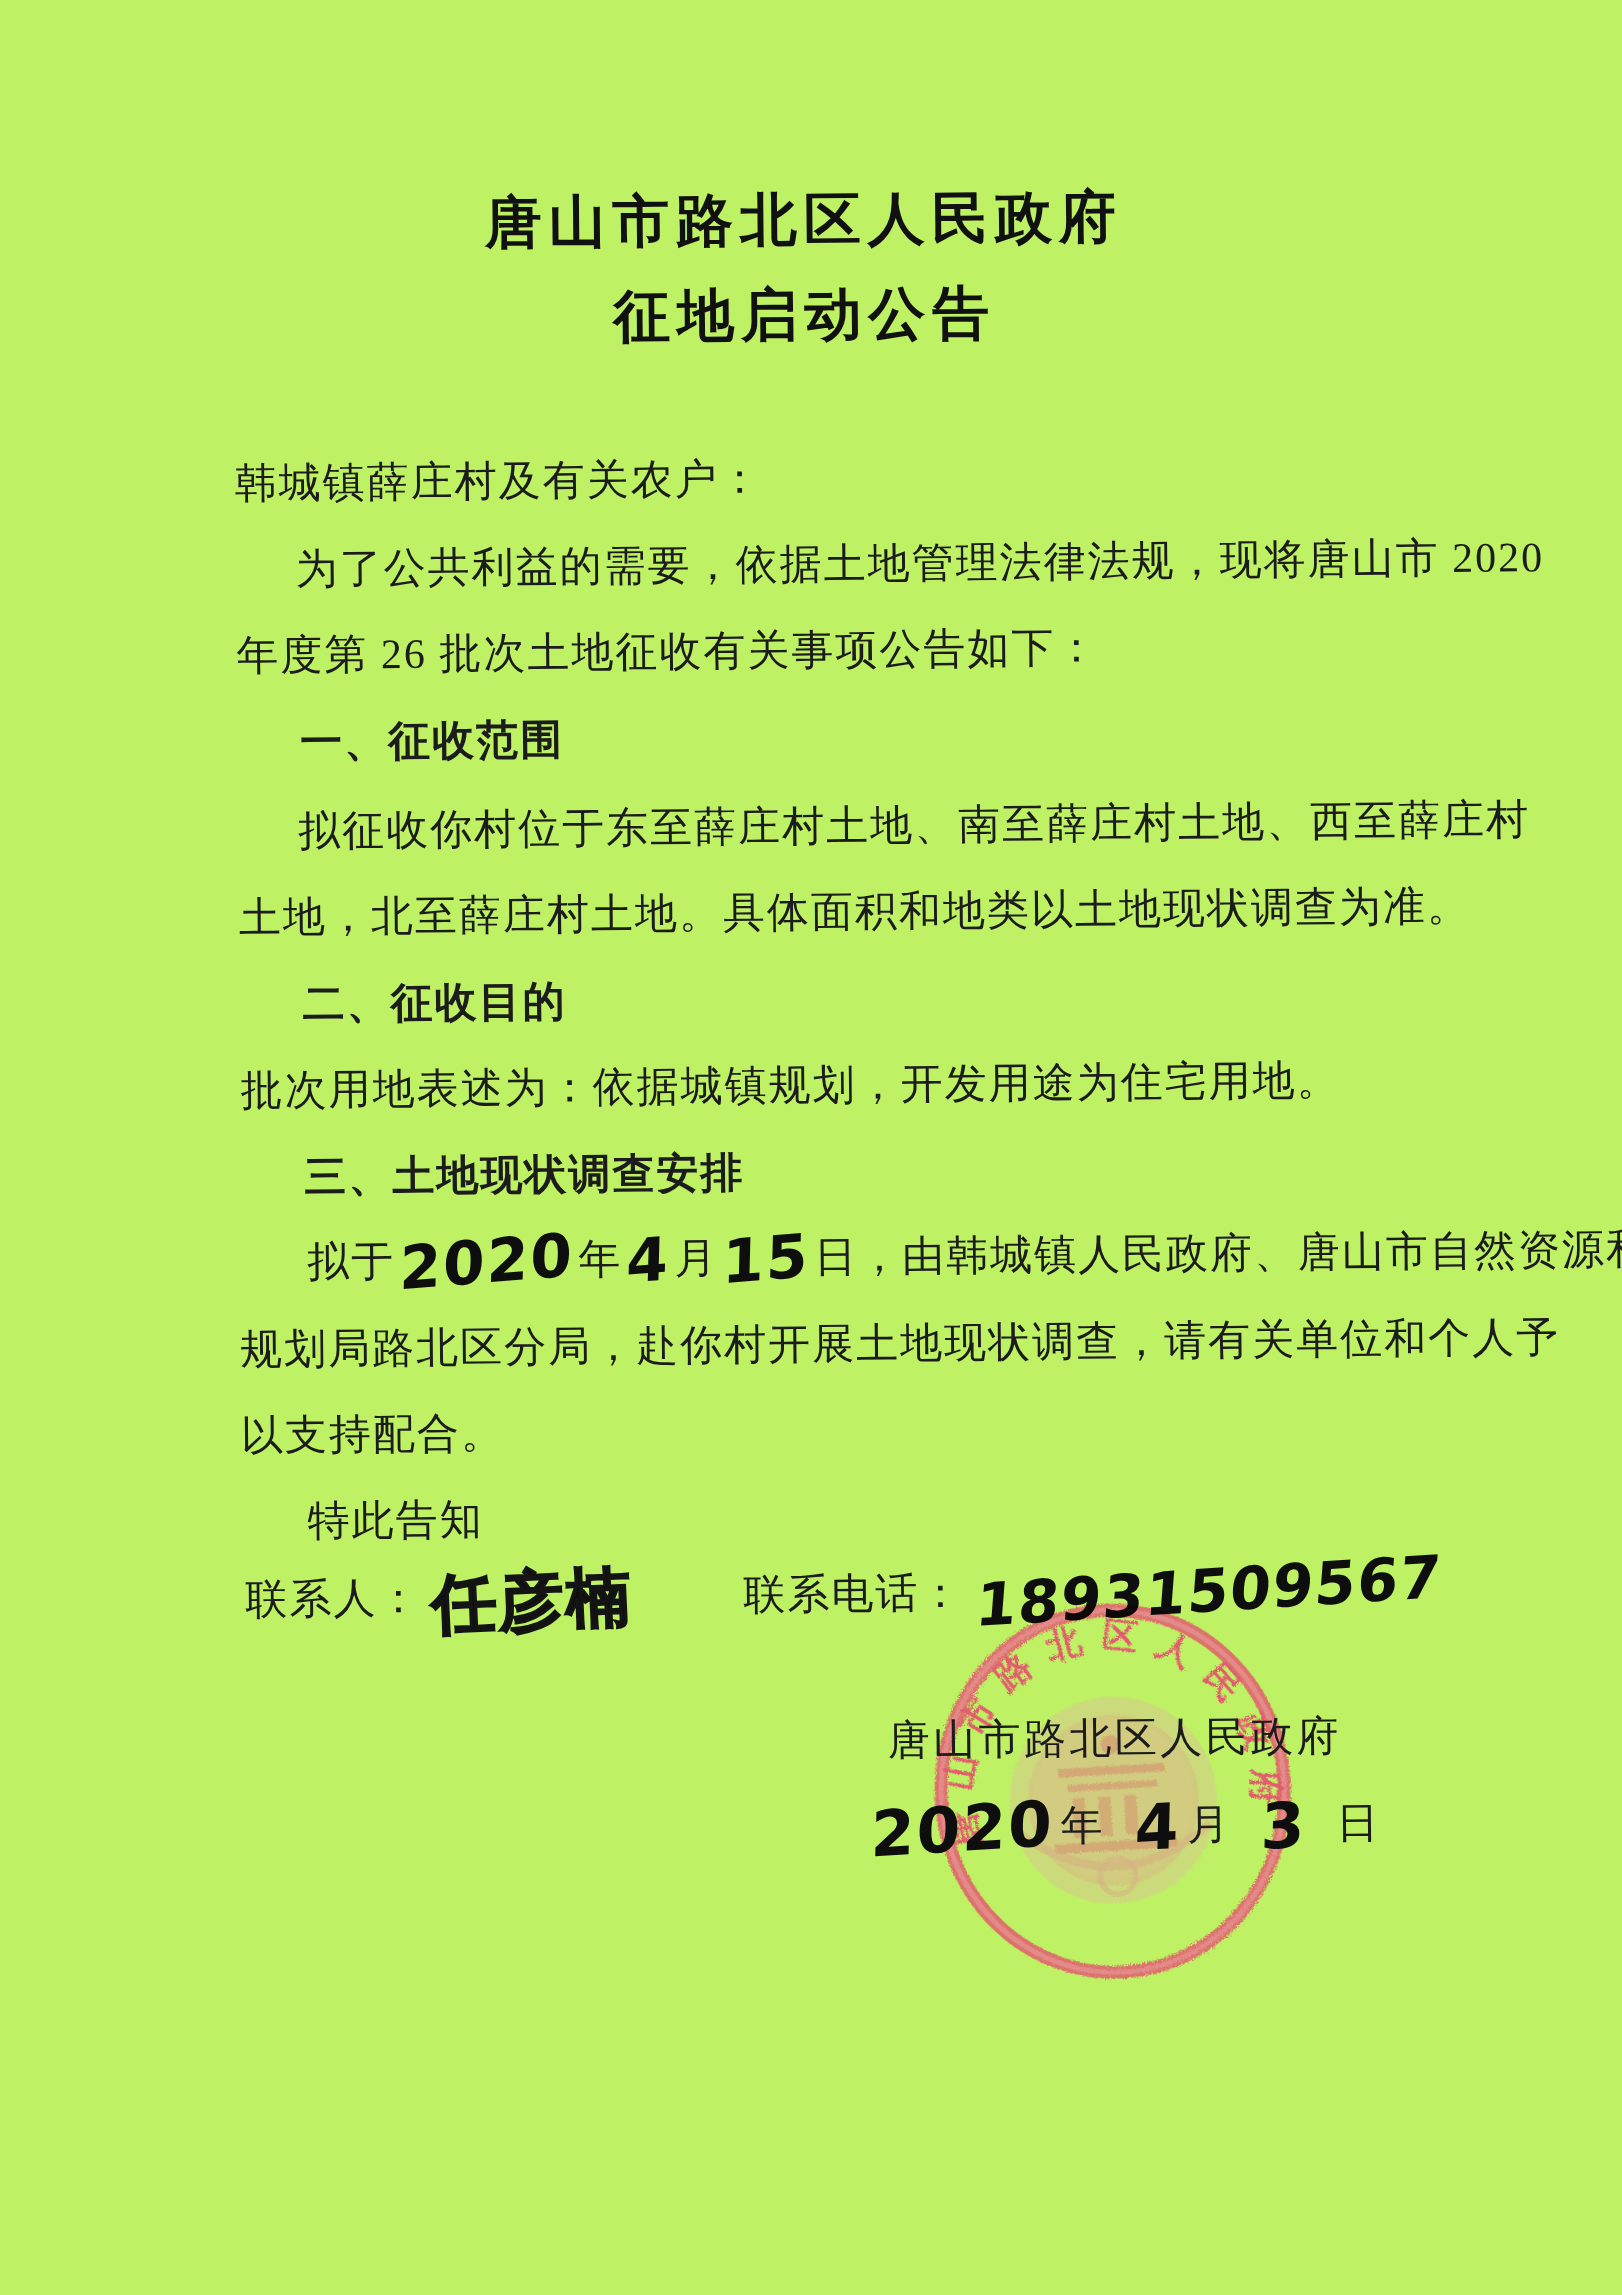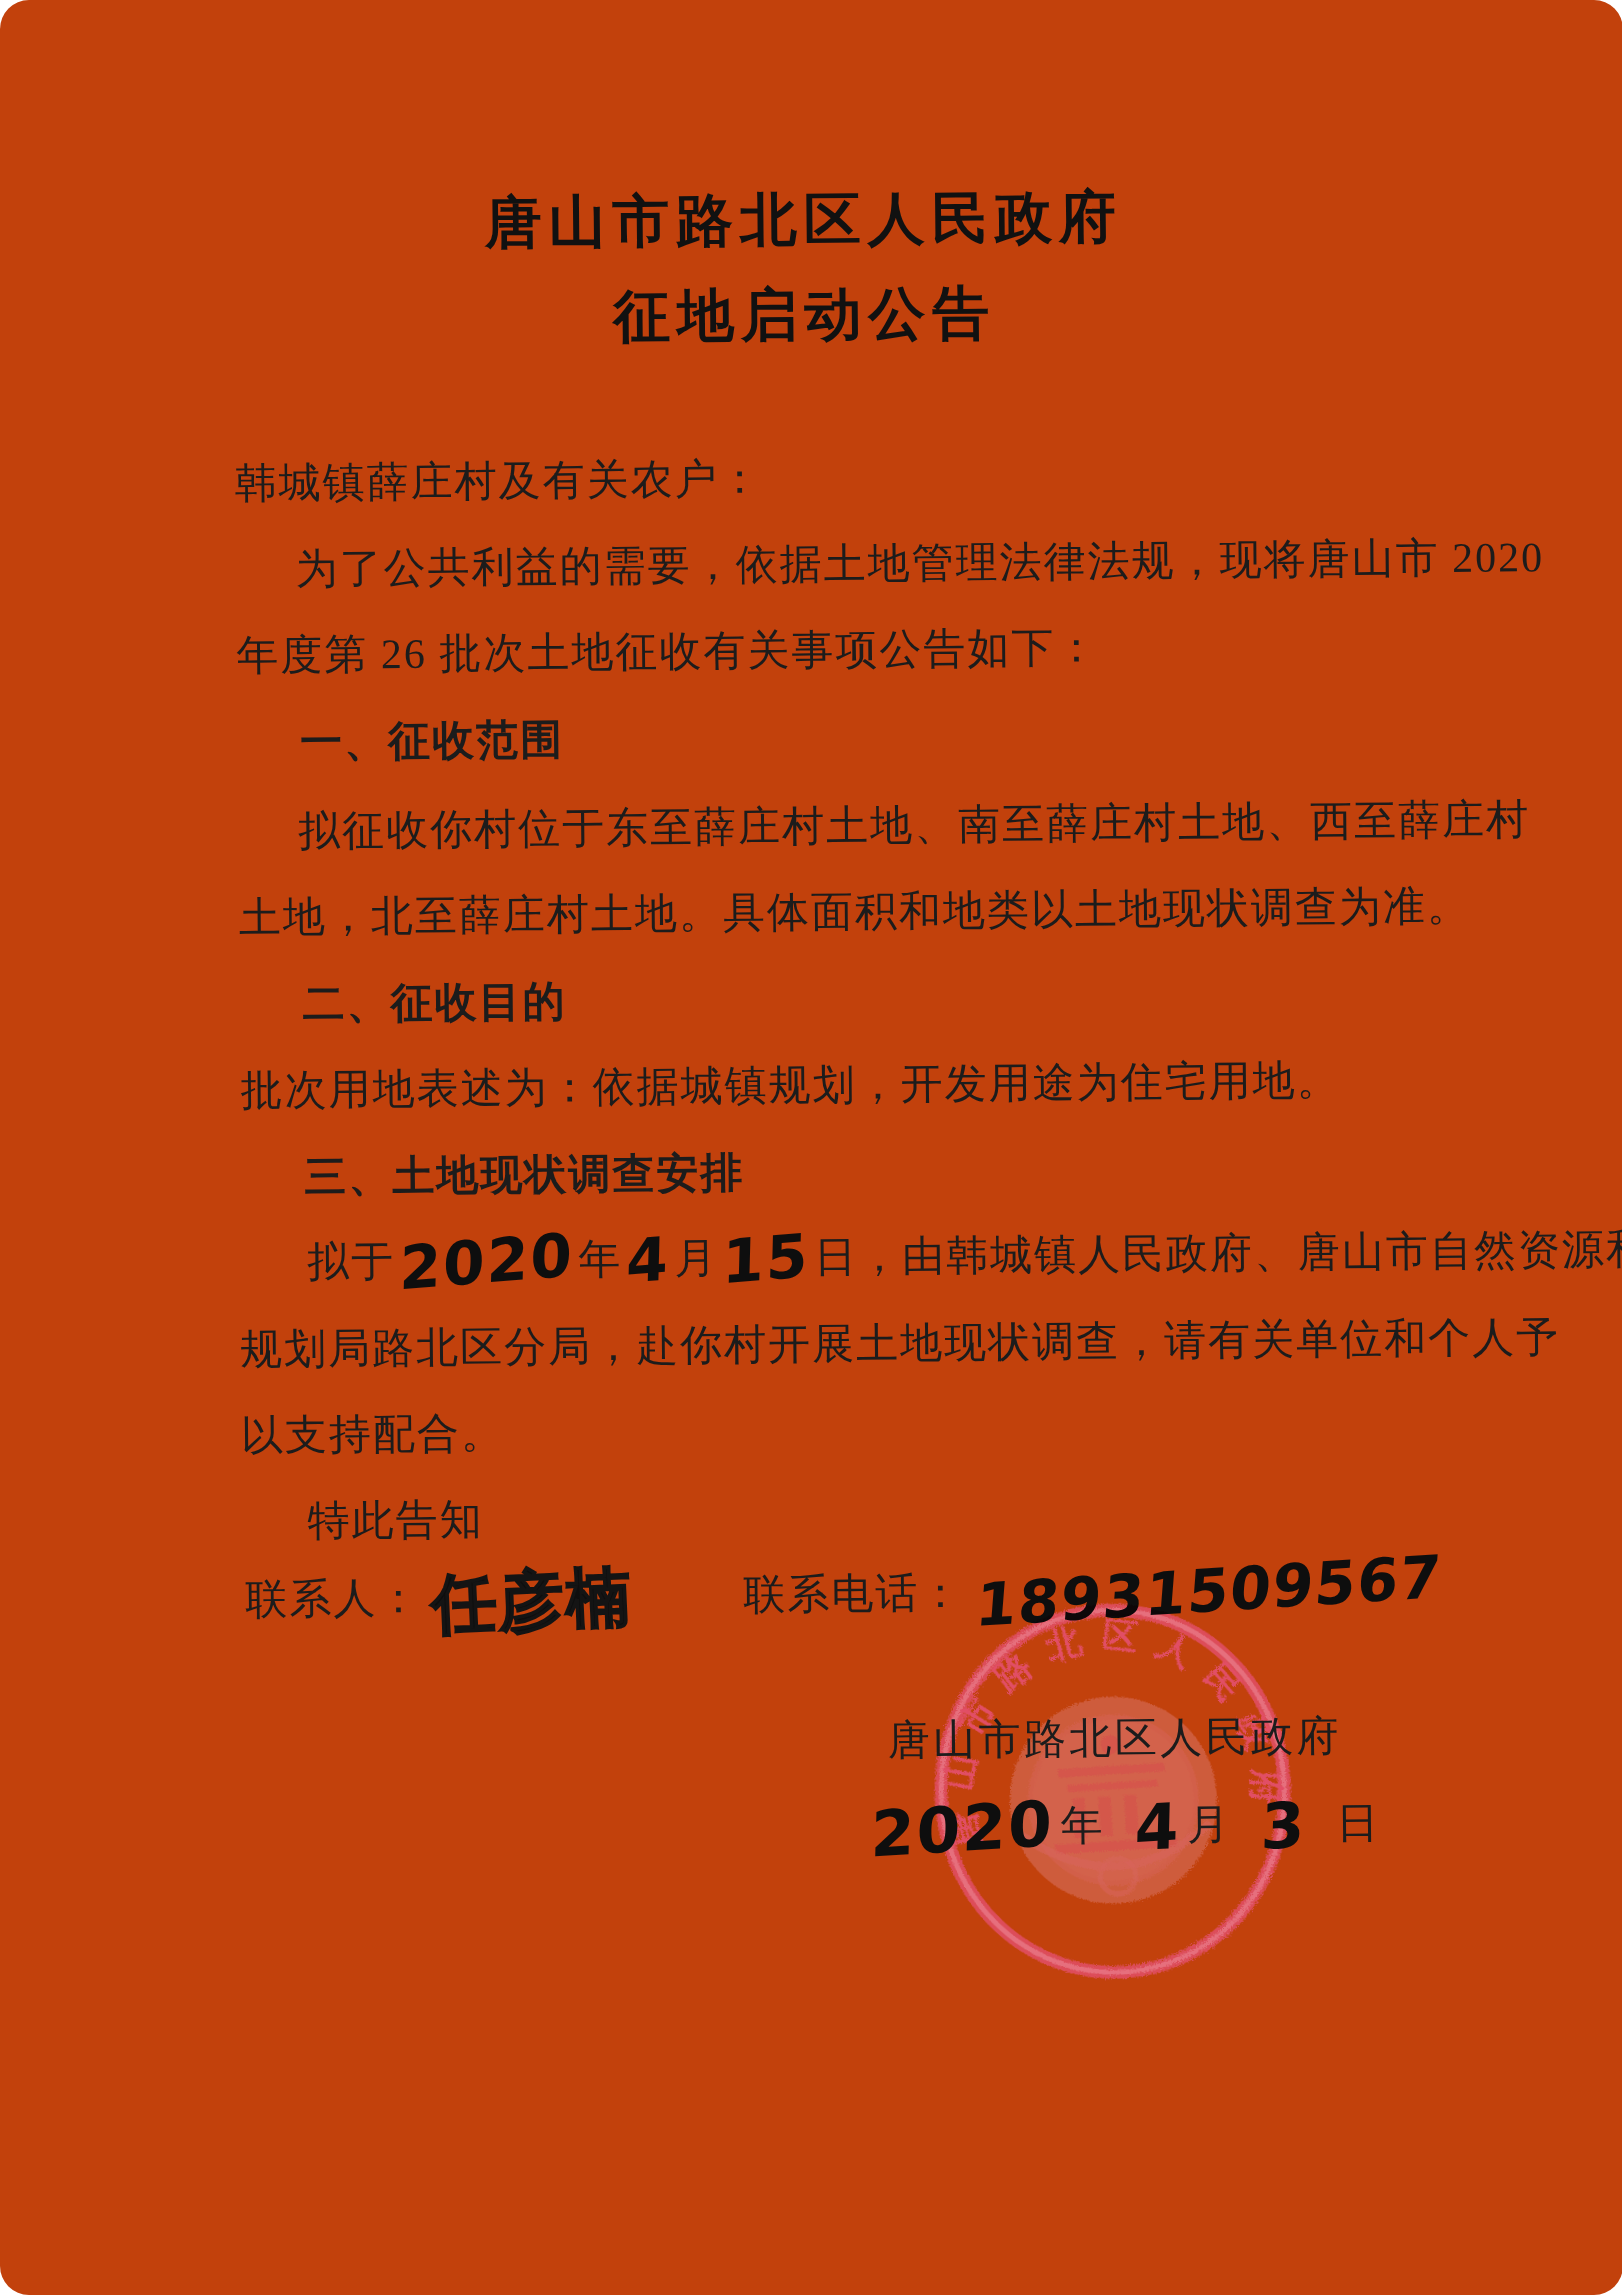--- a/index.html
+++ b/index.html
@@ -1,17 +1,17 @@
 <!DOCTYPE html>
 <html style="font-size:11px"><head>
 <meta charset="utf-8">
 <style>
   html,body{margin:0;padding:0;}
   body{width:1623px;height:2295px;background:#ffffff;font-family:"Liberation Serif","DejaVu Serif",serif;}
-  .page{position:relative;width:1623px;height:2295px;background:#c2410c;overflow:hidden;border-radius:29px;}
+  .page{position:relative;width:1623px;height:2295px;background:#bef264;overflow:hidden;}
   .content{position:absolute;inset:0;transform:rotate(-0.55deg);transform-origin:0 45%;}
   .line{position:absolute;font-size:42px;color:#1c1c1c;white-space:nowrap;letter-spacing:2px;}
   .title1{top:190px;left:0;width:100%;text-align:center;font-size:57px;font-weight:700;letter-spacing:6.8px;color:#111;}
   .title2{top:285px;left:0;width:100%;text-align:center;font-size:57px;font-weight:700;letter-spacing:6.8px;color:#111;}
   .bold{font-weight:700;}
   .hw{font-family:"DejaVu Sans",sans-serif;font-weight:700;color:#0e0e0e;display:inline-block;}
   .hw-inline{font-size:60px;line-height:0;transform:rotate(-4deg) skewX(-6deg);vertical-align:-8.2px;margin:0 4.1px;}
   .hw-name{font-size:65px;line-height:0;transform:rotate(-2deg);vertical-align:-12.3px;-webkit-text-stroke:1.7px #141414;margin:0 9.5px;}
   .hw-phone{font-size:59px;line-height:0;transform:rotate(-3deg) skewX(-8deg);vertical-align:-6.8px;margin-left:12.3px;letter-spacing:1.4px;}
   .hw-date{font-size:63px;line-height:0;transform:rotate(-3deg) skewX(-5deg);vertical-align:-9.5px;margin:0 6.8px;}

